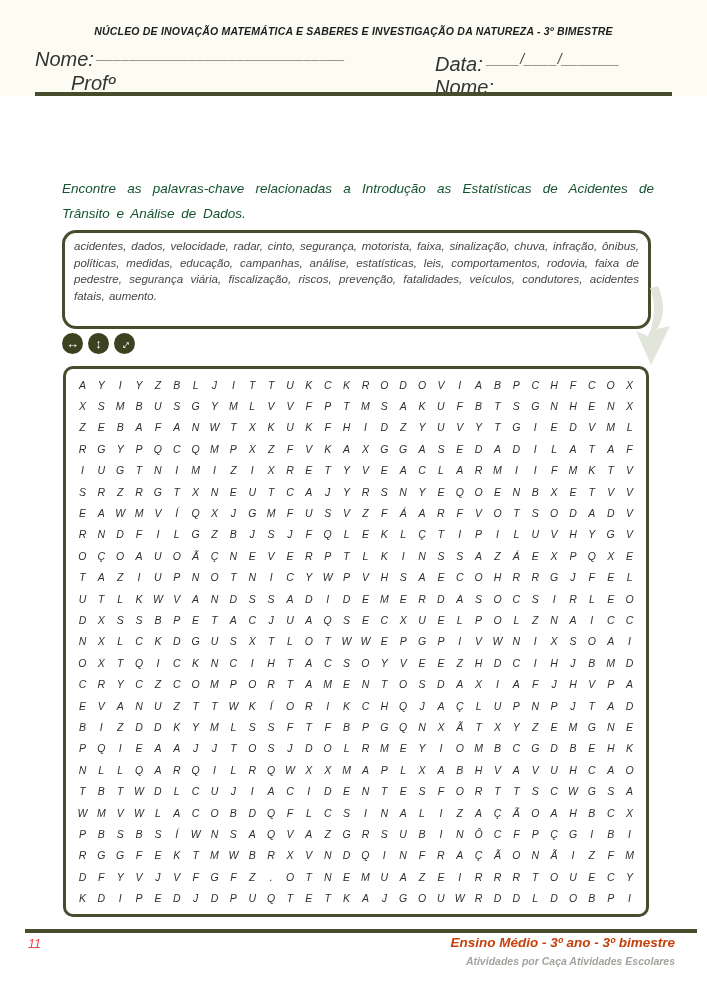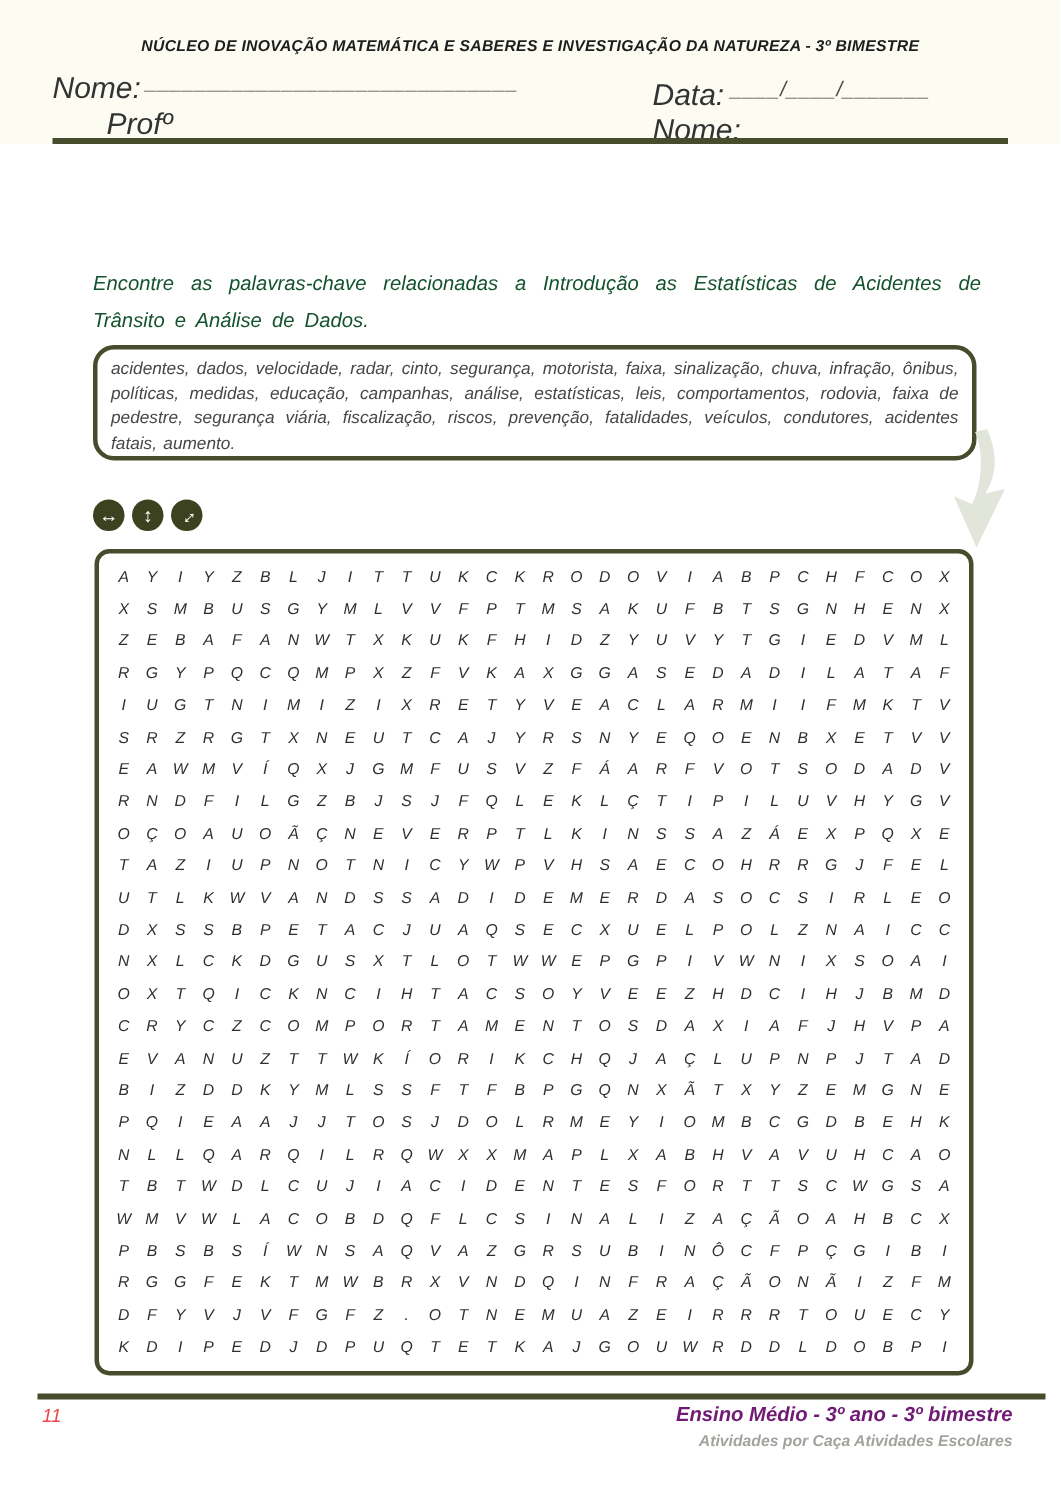--- a/index.html
+++ b/index.html
@@ -20,21 +20,21 @@
   #data-line   { position:absolute; left:487px; top:51px; }
   #turma-label { left:435px; top:76px; }
   .divider-top { position:absolute; left:35px; top:92px; width:637px; height:4px; background:#474d2c; }
 
   
   .section-title { position:absolute; left:70px; top:151px; font-size:15.5px; font-weight:bold; color:#101010; letter-spacing:.3px; }
   .instructions  { position:absolute; left:62px; top:176px; width:592px; font-size:13.5px; line-height:25px;
                    color:#14532d; text-align:justify; word-spacing:3px; }
 
   
-  .word-box { position:absolute; left:62px; top:230px; width:589px; height:77px;
+  .word-box { position:absolute; left:62px; top:230px; width:589px; height:99px;
               border:3px solid #474d2c; border-radius:14px; background:#fff;
               padding:5px 9px; font-size:11.5px; line-height:16.5px; color:#474747;
               text-align:justify; word-spacing:1px; }
 
   
   .dir-icons { position:absolute; left:62px; top:333px; display:flex; gap:5px; }
   .dir-icon  { width:21px; height:21px; border-radius:50%; background:#3c421f; color:#ffffff;
                display:flex; align-items:center; justify-content:center; font-size:13px; font-weight:bold; }
   .dir-icon.diag span { display:inline-block; transform:rotate(-45deg); }
 
@@ -45,21 +45,21 @@
   .grid-box { position:absolute; left:63px; top:366px; width:586px; height:551px;
               border:3px solid #474d2c; border-radius:10px; background:#fff; padding:5px 7px; }
   .ws-grid  { display:grid; width:100%; height:100%;
               grid-template-columns:repeat(30,1fr); grid-auto-rows:1fr; }
   .ws-grid .cell { display:flex; align-items:center; justify-content:center;
                    font-size:10.5px; font-weight:500; color:#2f2f2f; }
 
   
   .divider-bottom { position:absolute; left:25px; top:929px; width:672px; height:4px; background:#474d2c; }
   .page-number { position:absolute; left:28px; top:937px; font-size:12.5px; color:#ef4444; }
-  .edition { position:absolute; right:32px; top:935px; font-size:13.5px; font-weight:bold; color:#701a75; }
+  .edition { position:absolute; right:32px; top:935px; font-size:13.5px; font-weight:bold; color:#c2410c; }
   .credit  { position:absolute; right:32px; top:955px; font-size:10.5px; font-weight:bold; color:#a3a39e; }
 </style>
 </head>
 <body>
 
 <div class="page">
 
   <div class="header-band"></div>
   <div class="doc-title">NÚCLEO DE INOVAÇÃO MATEMÁTICA E SABERES E INVESTIGAÇÃO DA NATUREZA - 3º BIMESTRE</div>
   <span class="field-label" id="nome-label">Nome:</span>

